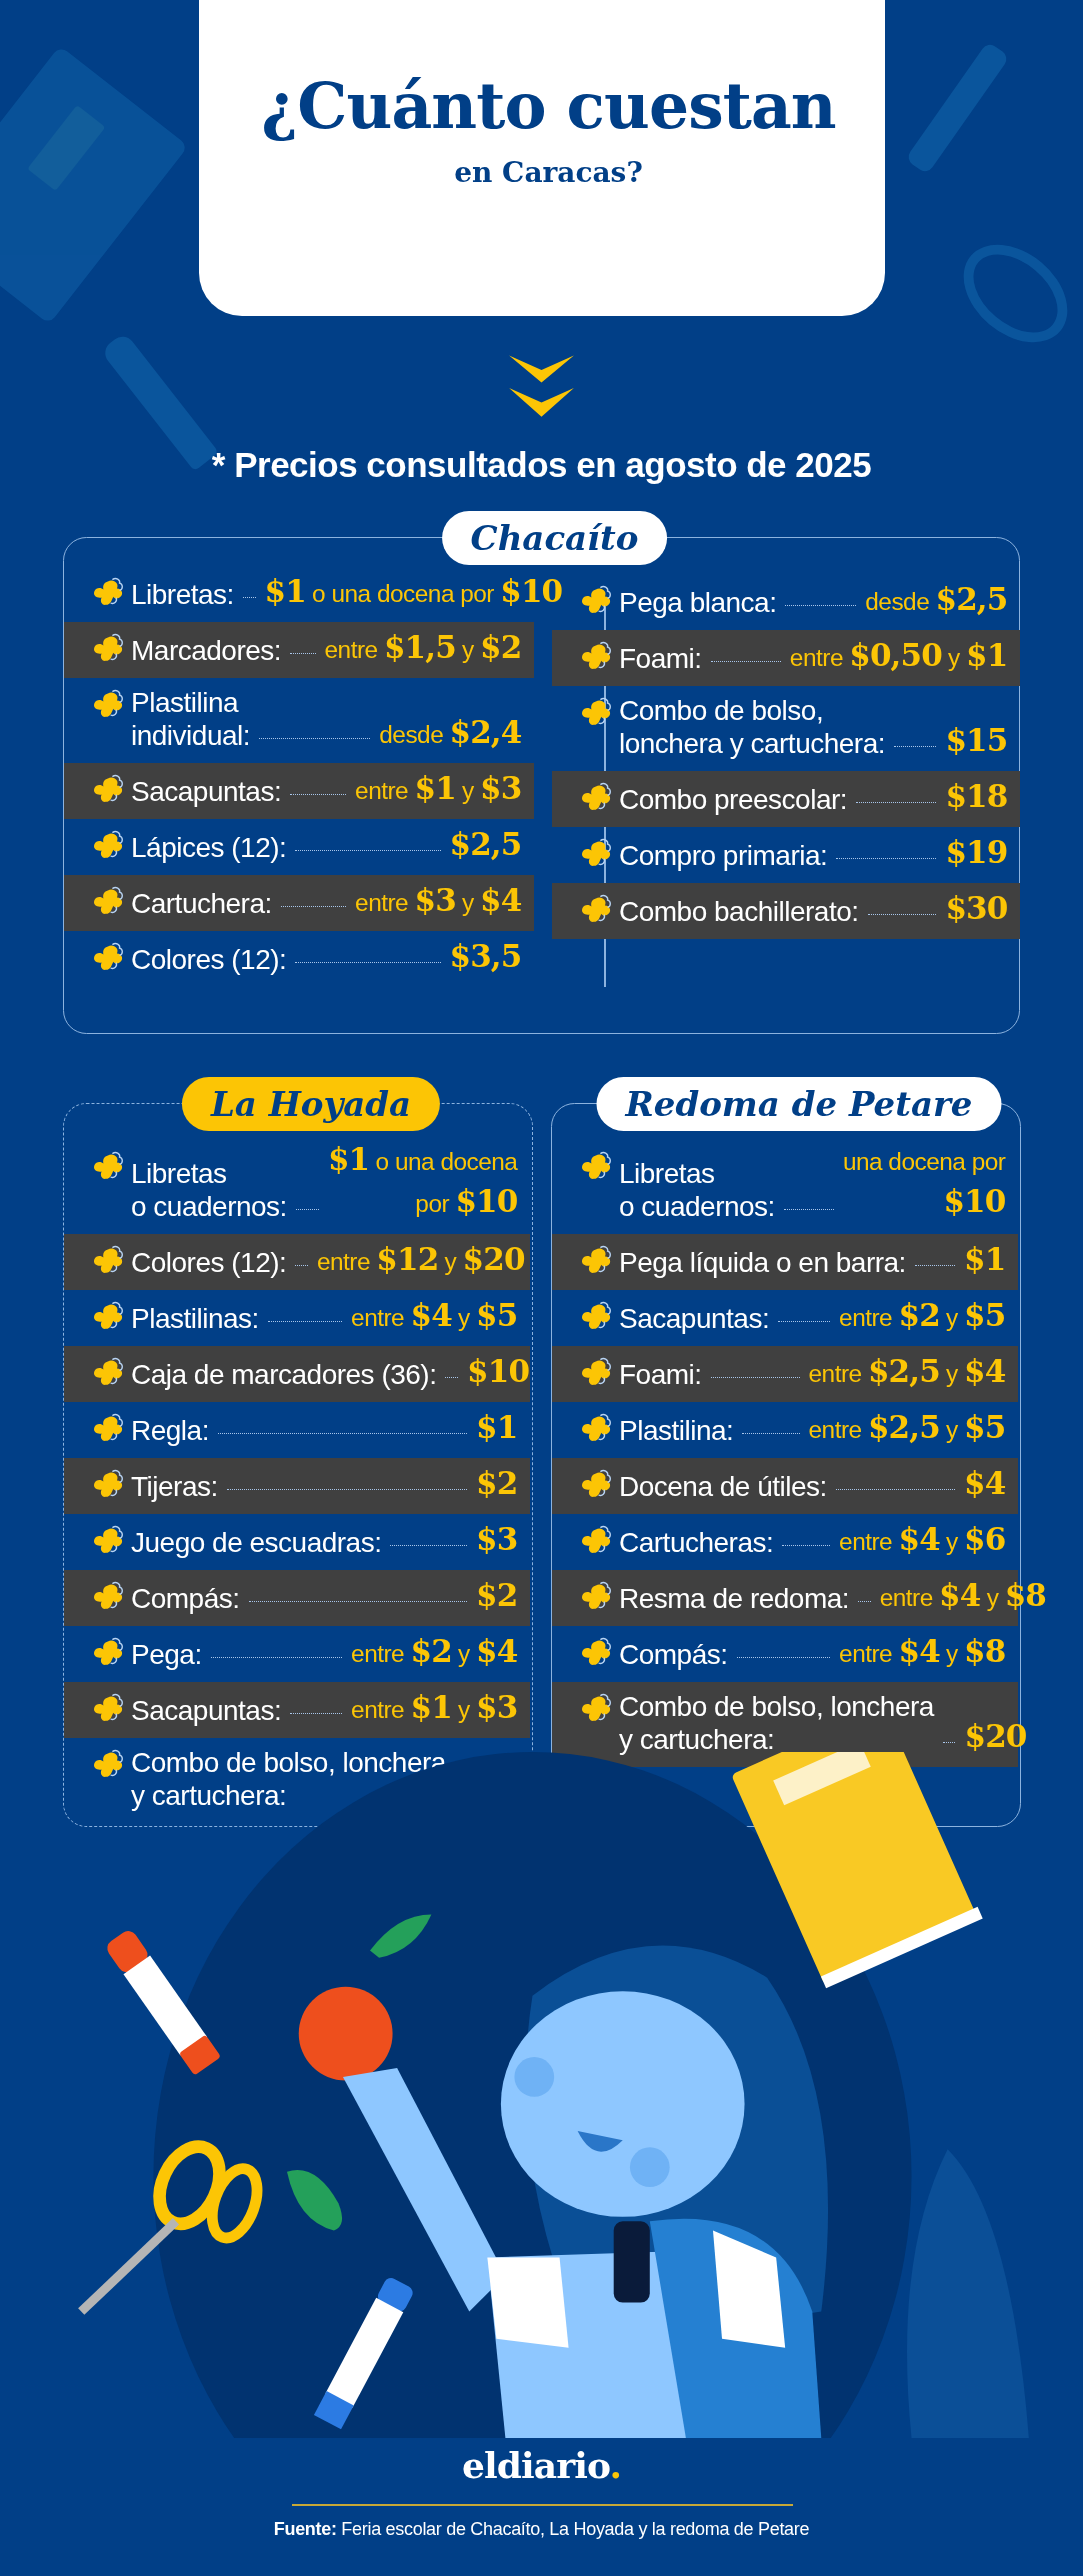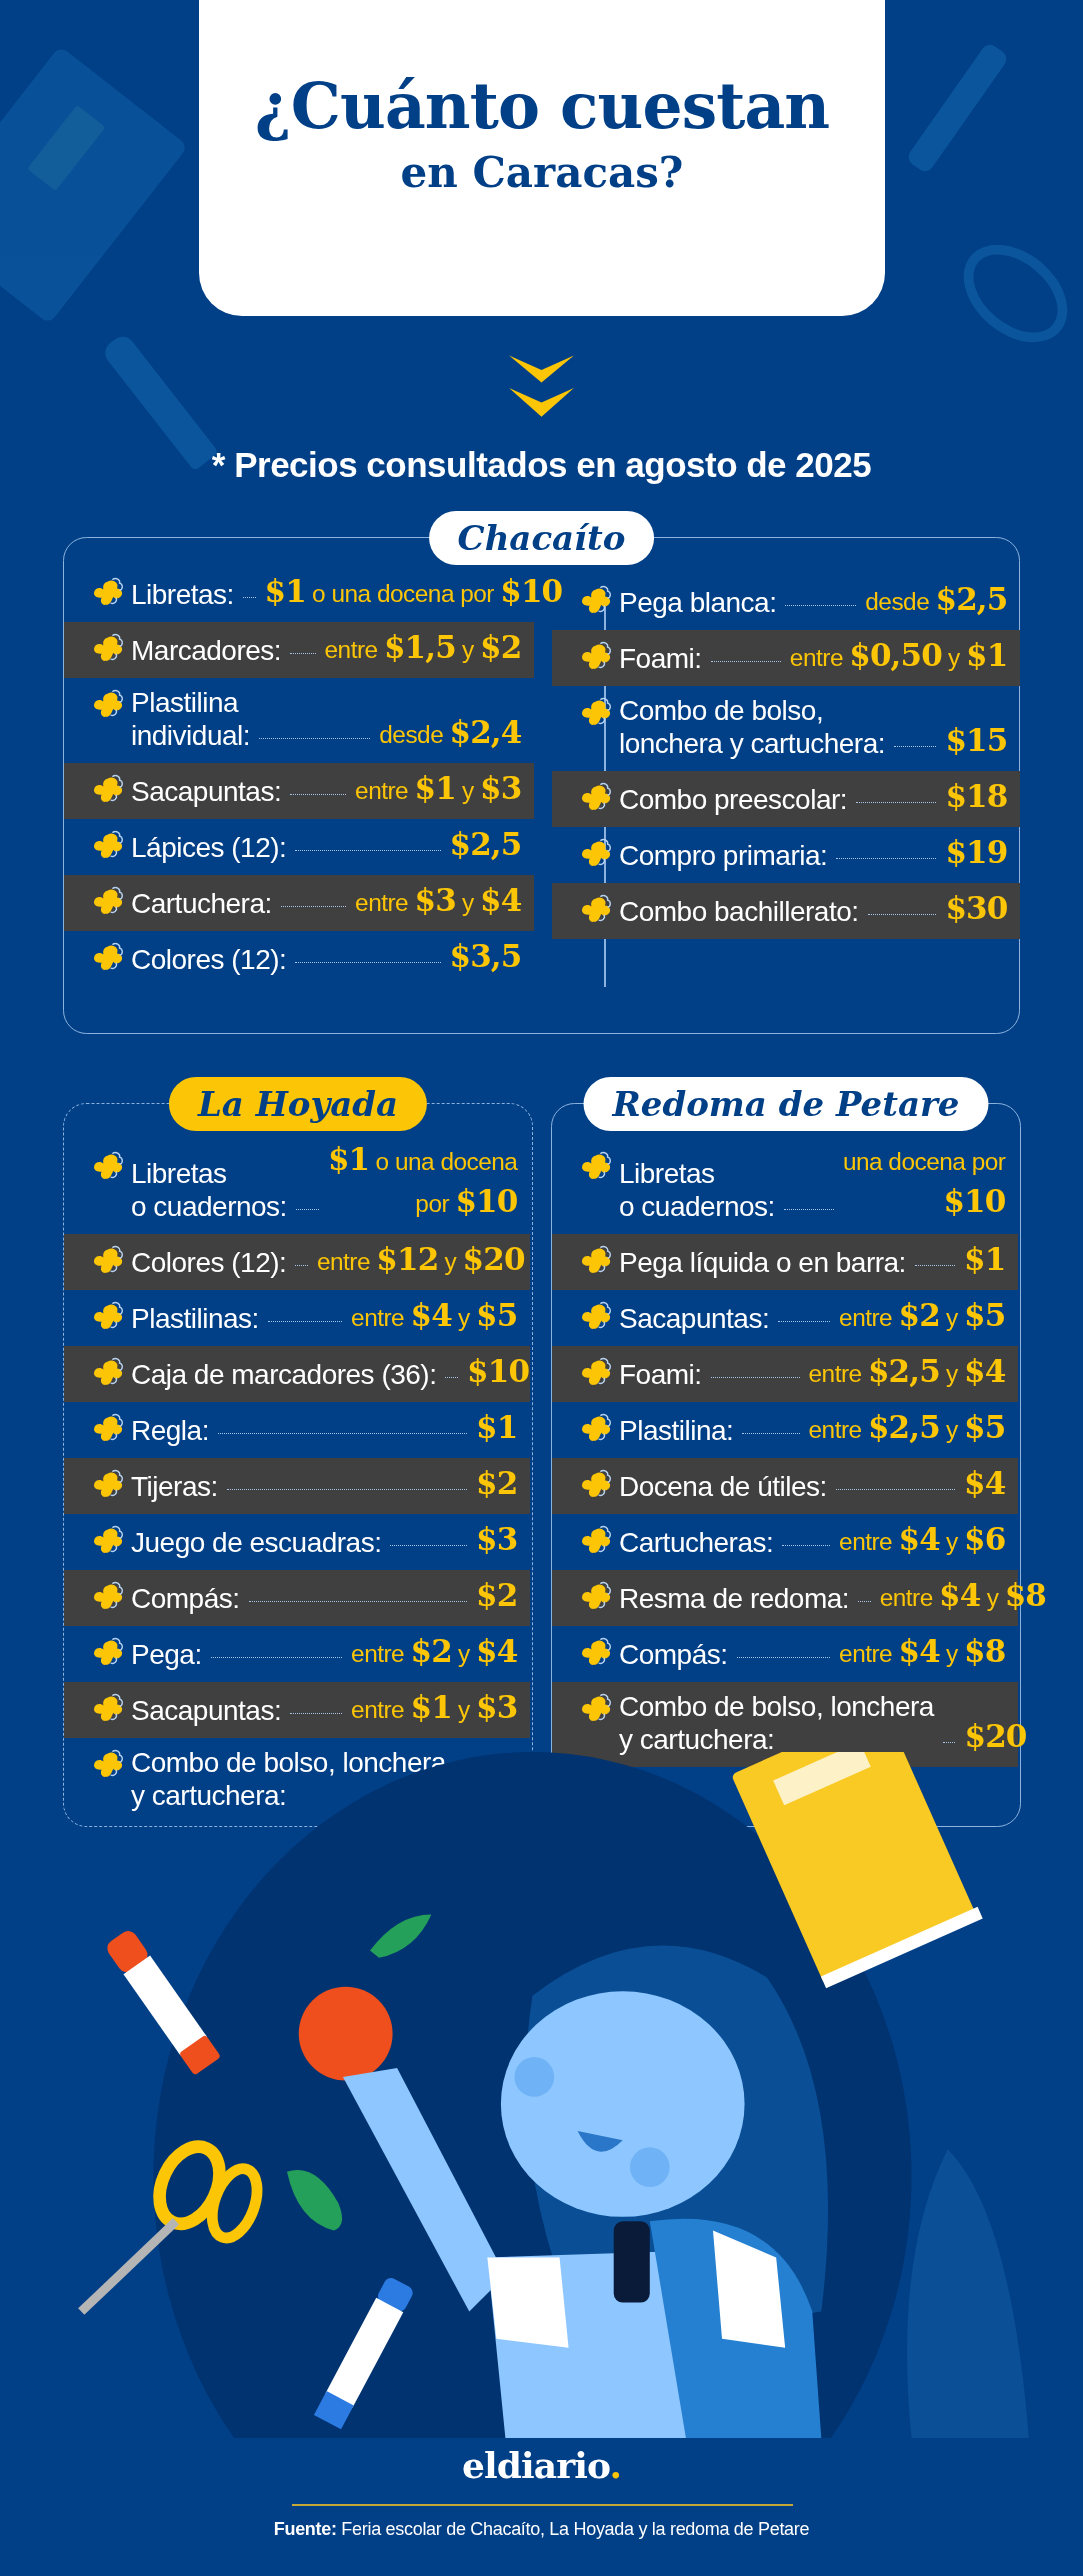--- a/index.html
+++ b/index.html
@@ -5,21 +5,21 @@
   * { box-sizing: border-box; margin: 0; padding: 0; }
   html, body { width: 1083px; }
   body {
     background: #013f87;
     font-family: "Liberation Sans", sans-serif;
     color: #fff;
     position: relative;
     height: 2576px;
     overflow: hidden;
   }
-  .serif { font-family: "DejaVu Serif", "Liberation Serif", serif; }
+  .serif { font-family: "DejaVu Serif", "Liberation Serif", serif; margin-left: 13px; }
 
   
   .bg-deco { position: absolute; pointer-events: none; }
   .bg-book {
     left: -27px; top: 72px; width: 163px; height: 226px;
     background: #0a559c; border-radius: 9px;
     transform: rotate(38deg); opacity: .85;
   }
   .bg-book::after {
     content: ""; position: absolute; left: 50px; top: 36px; width: 36px; height: 81px;
@@ -46,21 +46,21 @@
   }
   .title-line1 {
     margin-top: 70px; font-size: 63px; font-weight: bold; letter-spacing: -0.9px;
     line-height: 72px;
   }
   .title-line2-wrap {
     display: inline-block; margin-top: 5.4px;
     background: #fcc505; border-radius: 40px; padding: 0 20px;
   }
   .title-line2 { font-size: 56px; font-weight: bold; line-height: 78px; letter-spacing: -0.9px; }
-  .title-line3 { font-size: 42px; font-weight: bold; margin-top: 5.4px; line-height: 51px; }
+  .title-line3 { font-size: 28px; font-weight: bold; margin-top: 5.4px; line-height: 51px; }
 
   
   .chevrons { position: absolute; left: 507px; top: 352px; width: 69px; height: 72px; }
 
   .note {
     position: absolute; top: 445px; left: 0; width: 1083px; text-align: center;
     font-size: 35px; font-weight: bold; letter-spacing: -0.5px;
   }
 
   

